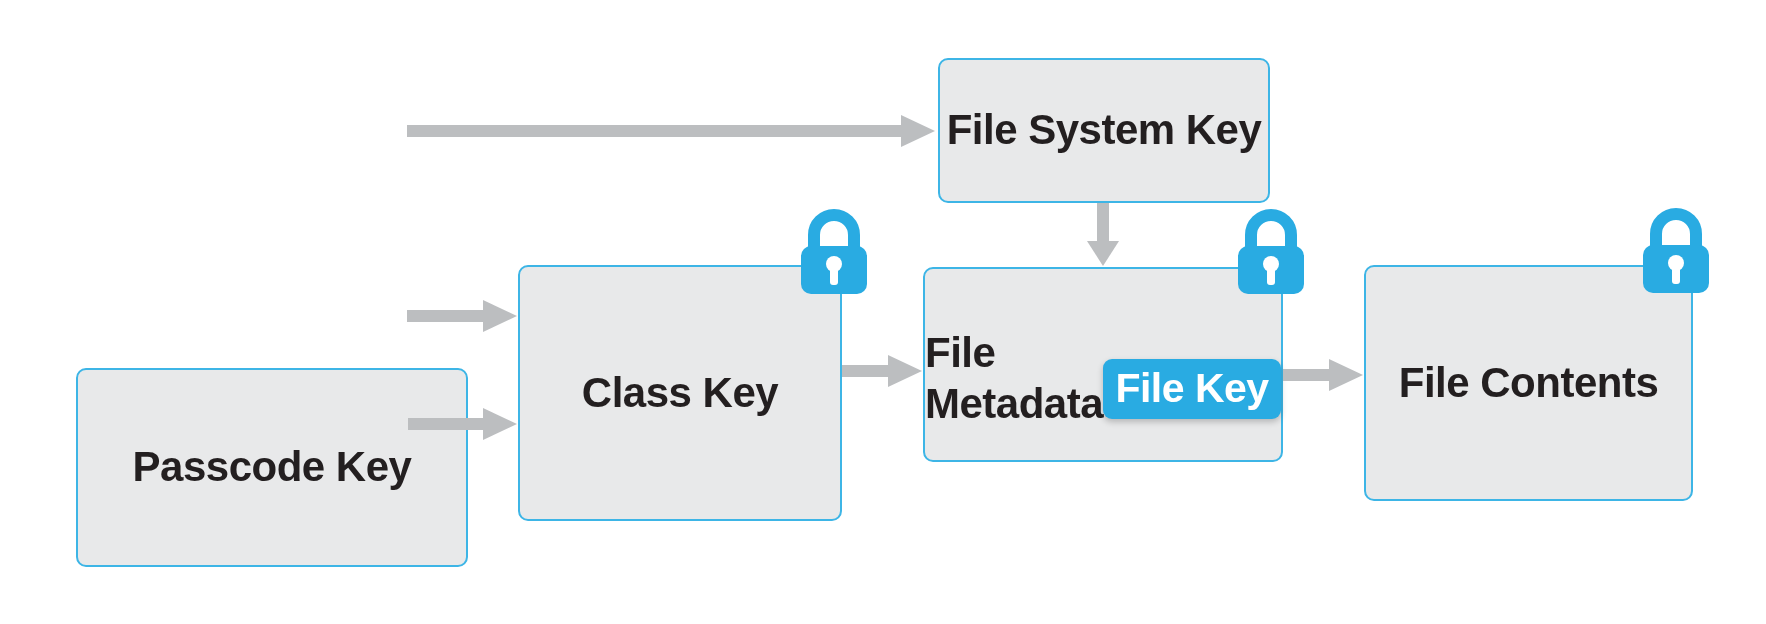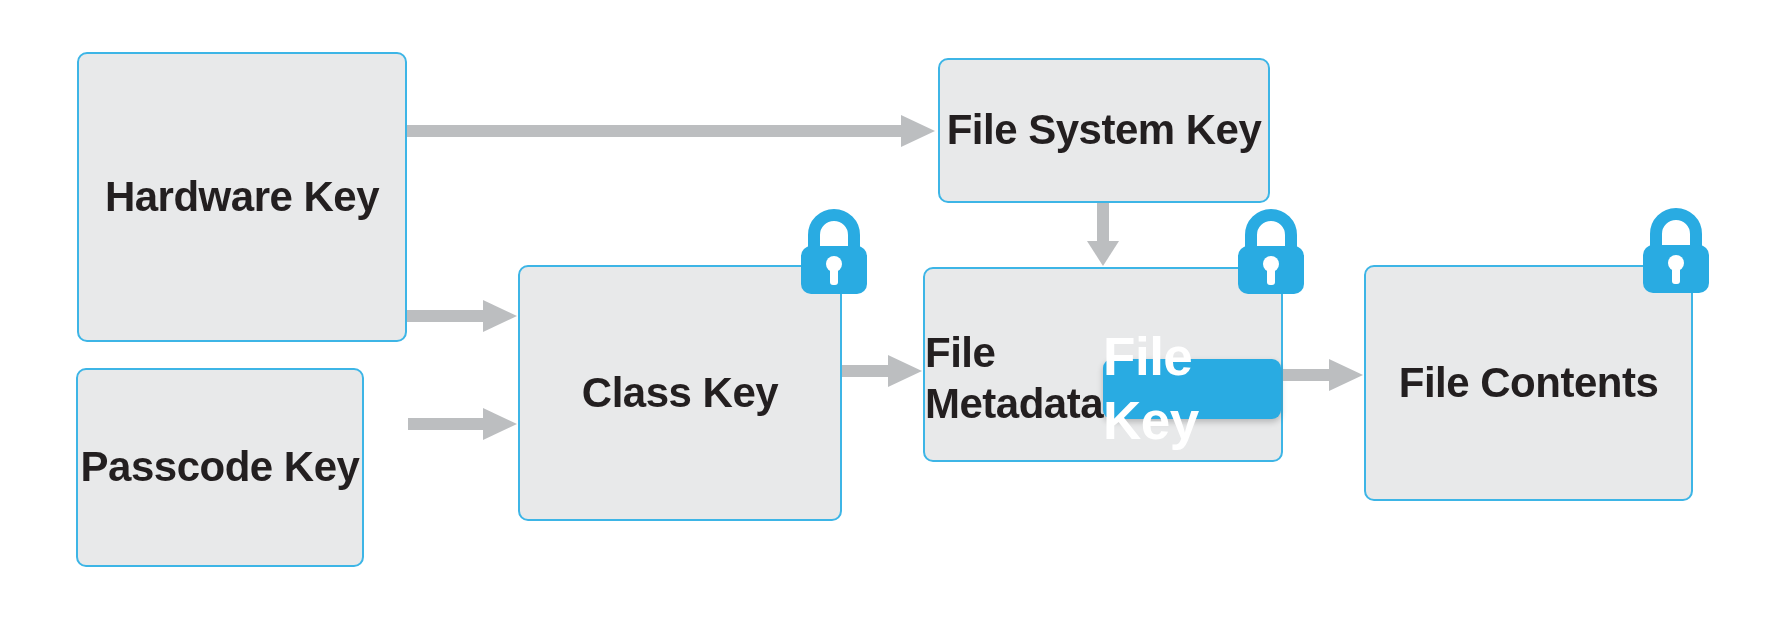--- a/index.html
+++ b/index.html
@@ -24,39 +24,39 @@
     display: flex;
     align-items: center;
     justify-content: center;
     color: var(--text-dark, #231f20);
     font-size: 42px;
     letter-spacing: -0.5px;
     line-height: 1.2;
     font-weight: bold;
   }
   #hardware-key   { left: 77px;  top: 52px;  width: 330px; height: 290px; }
-  #passcode-key   { left: 76px;  top: 368px; width: 288px; height: 199px; }
+  #passcode-key   { left: 76px;  top: 368px; width: 392px; height: 199px; }
   #class-key      { left: 518px; top: 265px; width: 324px; height: 256px; justify-content: center; }
   #file-system-key{ left: 938px; top: 58px;  width: 332px; height: 145px; }
   #file-metadata  { left: 923px; top: 267px; width: 360px; height: 195px;
                     justify-content: flex-start;
                     padding-top: 28px; }
   #file-contents  { left: 1364px; top: 265px; width: 329px; height: 236px; }
 
   .chip {
     margin-top: 20px;
     width: 284px;
     height: 60px;
     background: var(--accent-blue, #29abe2);
     border-radius: 9px;
     display: flex;
     align-items: center;
     justify-content: center;
     color: var(--chip-text, #ffffff);
-    font-size: 53px;
+    font-size: 41px;
     box-shadow: 0 3px 6px rgba(0,0,0,0.22);
   }
 
   .arrow { position: absolute; }
   .shaft {
     position: absolute;
     background: var(--arrow-gray, #bcbec0);
   }
   .head-r {
     position: absolute;
@@ -107,23 +107,20 @@
   #lock-file-contents { left: 1643px; top: 201px; }
 
   .lock .shackle { stroke: var(--accent-blue, #29abe2); }
   .lock .body    { fill: var(--accent-blue, #29abe2); }
 </style>
 </head>
 <body>
 
 <div class="canvas">
 
-  <div class="box" id="hardware-key">
-    <span>Hardware Key</span>
-  </div>
 
   <div class="box" id="passcode-key">
     <span>Passcode Key</span>
   </div>
 
   <div class="box" id="class-key">
     <span>Class Key</span>
   </div>
 
   <div class="box" id="file-system-key">

